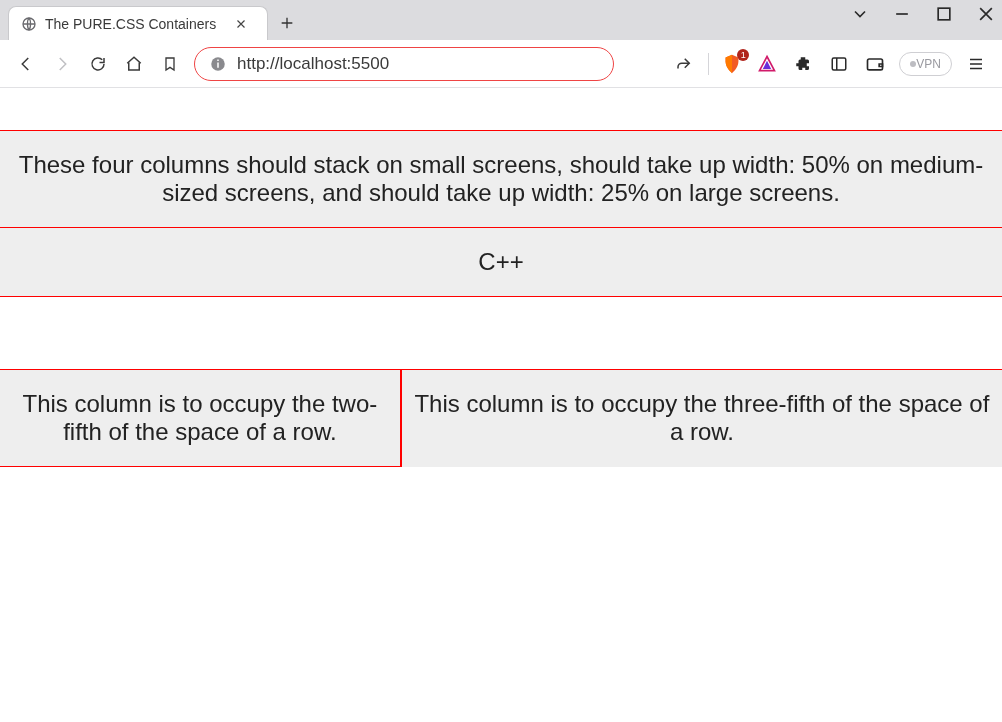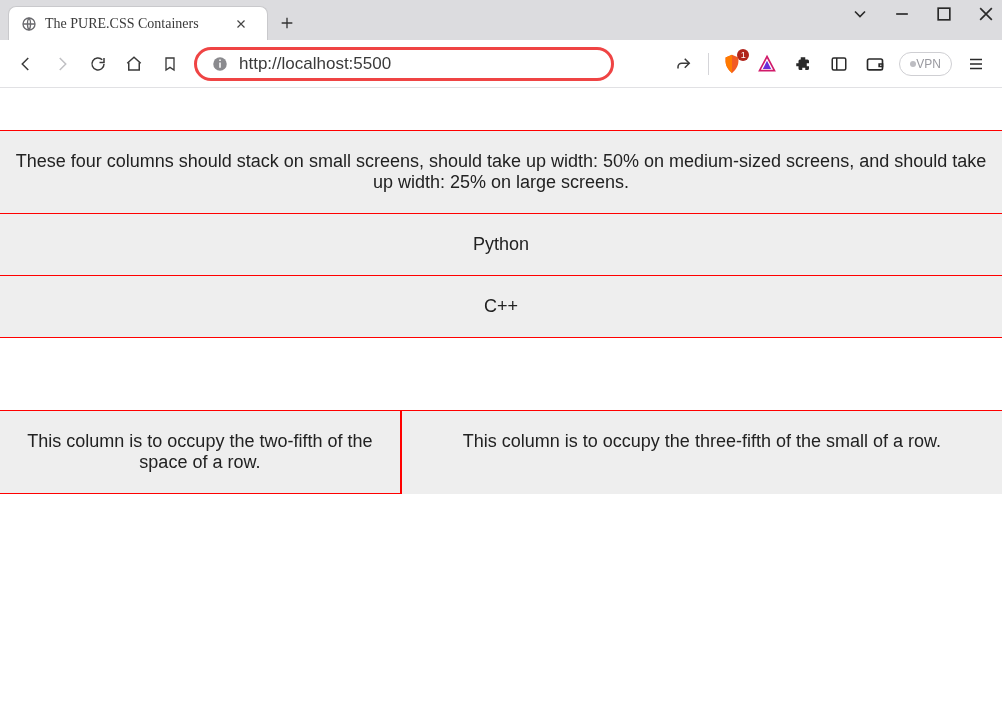--- a/index.html
+++ b/index.html
@@ -6,40 +6,40 @@
     html, body { width: 1002px; height: 722px; font-family: Arial, Helvetica, sans-serif; background: #fff; overflow: hidden; }
 
     
     .chrome { display: flex; flex-direction: column; }
 
     .tabbar { display: flex; align-items: flex-end; background: #dcdcdf; height: 40px; padding-left: 8px; position: relative; }
     .tab {
       display: flex; align-items: center; gap: 8px;
       height: 34px; background: #fff; border-radius: 8px 8px 0 0;
       padding: 0 17px 0 12px; min-width: 260px; font-size: 14px; color: #3a3a3a;
-      border: 1px solid #c9c9cc; border-bottom: none; font-family: Liberation Serif, serif;
+      border: 1px solid #c9c9cc; border-bottom: none;
     }
     .tab .favicon { width: 16px; height: 16px; display: inline-flex; align-items: center; justify-content: center; }
     .tab .title { flex: 1; white-space: nowrap; overflow: hidden; text-overflow: ellipsis; }
     .tab .close { width: 18px; height: 18px; display: inline-flex; align-items: center; justify-content: center; color: #444; }
     .newtab { width: 30px; height: 30px; display: flex; align-items: center; justify-content: center; color: #333; margin-left: 4px; margin-bottom: 2px; }
 
     .window-controls { position: absolute; right: 6px; top: 4px; display: flex; gap: 22px; align-items: center; color: #2a2a2a; }
     .window-controls span, .window-controls svg { width: 20px; height: 20px; display: inline-flex; align-items: center; justify-content: center; }
 
     .toolbar {
       display: flex; align-items: center; gap: 12px;
       height: 48px; background: #fff; padding: 0 14px;
       border-bottom: 1px solid #e1e1e4;
     }
     .tool-btn { width: 24px; height: 24px; display: inline-flex; align-items: center; justify-content: center; color: #3a3a3a; }
     .tool-btn.disabled { color: #c0c0c4; }
     .addr {
       flex: 1; display: flex; align-items: center; gap: 10px;
-      height: 34px; border: 3px solid #ef4444; border-radius: 18px;
+      height: 34px; border: 1px solid #ef4444; border-radius: 18px;
       padding: 0 14px; background: #fff;
       max-width: 420px;
     }
     .addr .site-icon { width: 18px; height: 18px; display: inline-flex; align-items: center; justify-content: center; color: #6b6b6f; }
     .addr input {
       border: none; outline: none; font-size: 17px; color: #3a3a3a; width: 100%; background: transparent;
     }
     .right-tools { display: flex; align-items: center; gap: 12px; margin-left: auto; }
     .divider { width: 1px; height: 22px; background: #d5d5d9; }
     .shield {
@@ -51,21 +51,21 @@
       display: flex; align-items: center; justify-content: center; padding: 0 2px;
     }
     .vpn {
       display: inline-flex; align-items: center; gap: 0;
       height: 24px; border: 1px solid #cfcfd3; border-radius: 12px; padding: 0 10px;
       color: #9a9aa0; font-size: 12px;
     }
     .vpn .dot { width: 6px; height: 6px; border-radius: 50%; background: #bdbdc2; }
 
     
-    .page { padding-top: 42px; font-size: 18px; color: #222; }
+    .page { padding-top: 42px; font-size: 24px; color: #222; }
     .blockrow { border: 1px solid red; border-left: none; border-right: none; background: #eeeeee; }
     .cell { padding: 20px 10px; text-align: center; }
     .spacer { height: 36px; }
     .flexrow { display: flex; }
     .col-2-5 { width: 40%; border: 1px solid red; border-left: none; background: #eeeeee; }
     .col-3-5 { width: 60%; border: 1px solid red; border-right: none; border-bottom: none; background: #eeeeee; }
 
     
     .stack > .blockrow + .blockrow { border-top: none; }
   </style>
@@ -209,34 +209,31 @@
   </div>
 </div>
 
 <div class="page">
 
   <div class="stack">
     <div class="blockrow cell">
       <span>These four columns should stack on small screens, should take up width: 50% on medium-sized screens, and should take up width: 25% on large screens.</span>
     </div>
     <div class="blockrow cell">
-      <span>Python</span>
-    </div>
-    <div class="blockrow cell">
       <span>C++</span>
     </div>
   </div>
 
   <div class="spacer"></div>
 
 
   <div class="spacer"></div>
 
   <div class="flexrow">
     <div class="col-2-5 cell">
       <span>This column is to occupy the two-fifth of the space of a row.</span>
     </div>
     <div class="col-3-5 cell">
-      <span>This column is to occupy the three-fifth of the small of a row.</span>
+      <span>This column is to occupy the three-fifth of the space of a row.</span>
     </div>
   </div>
 
 </div>
 
 </body></html>

